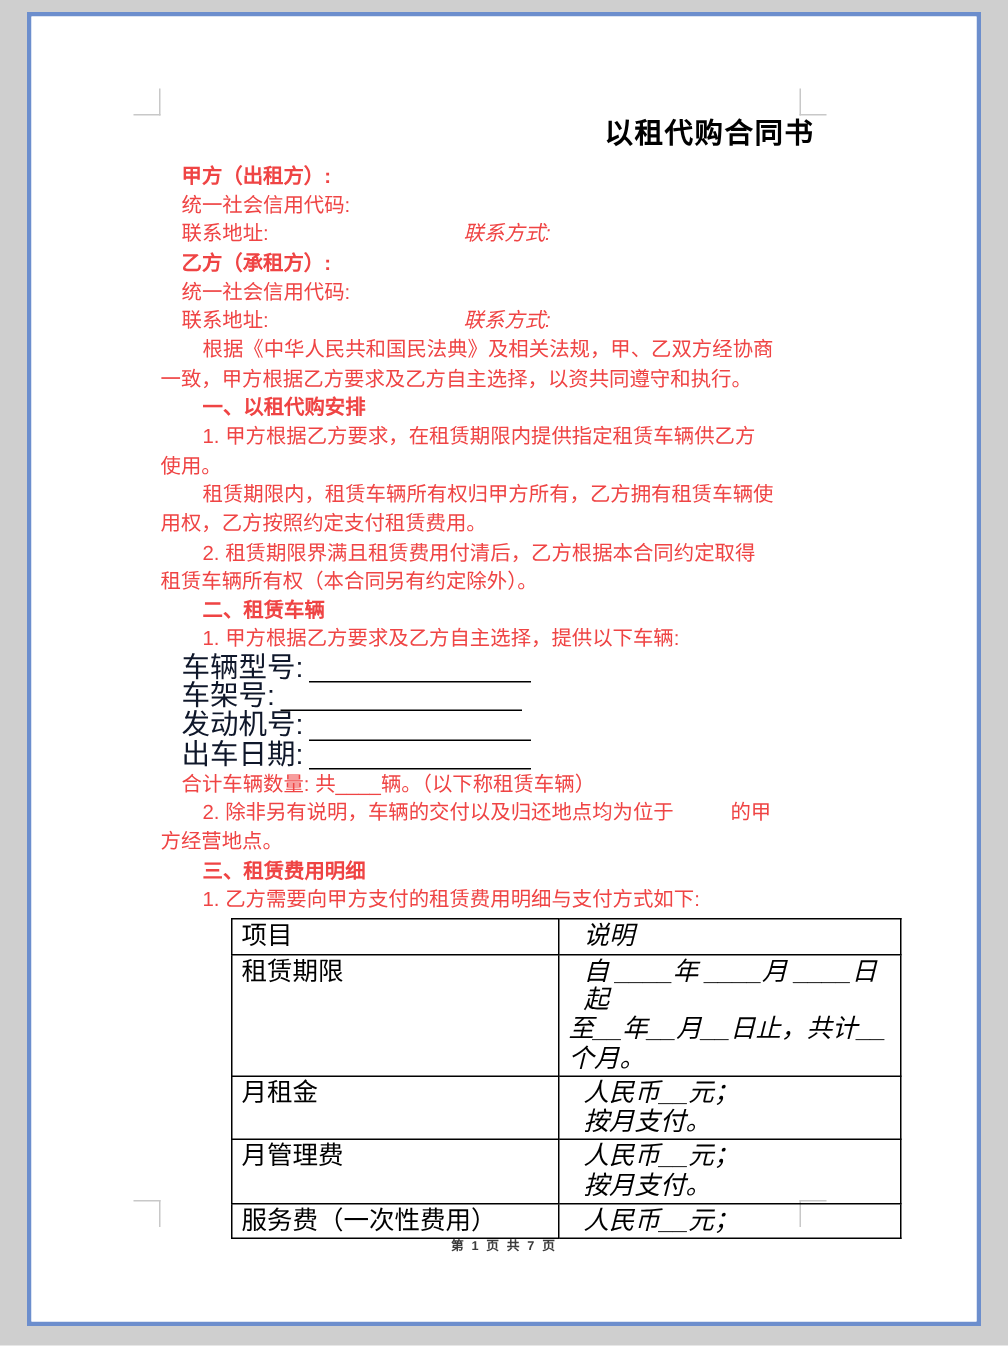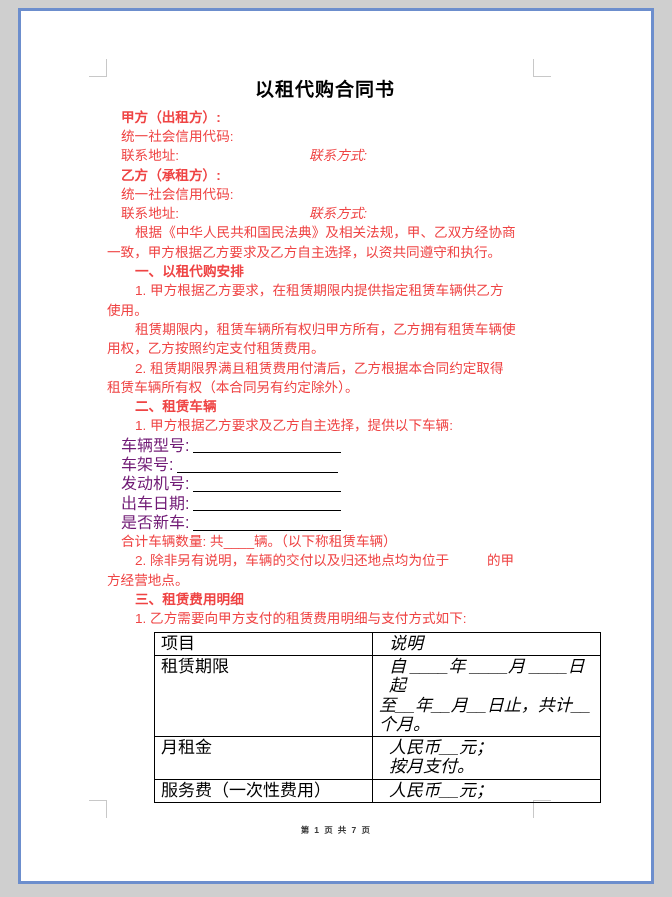--- a/index.html
+++ b/index.html
@@ -70,21 +70,21 @@
   .doc-body {
     position: absolute;
     left: 86px;
     top: 66px;
     width: 436px;
   }
 
   .doc-title {
     font-size: 19px;
     font-weight: bold;
-    text-align: center;
+    text-align: right;
     letter-spacing: 1px;
     margin: 0 0 5px 0;
     color: #000;
     line-height: 1.35;
   }
 
   .line {
     font-size: 13.6px;
     line-height: 19.3px;
     color: #ef4444;
@@ -101,25 +101,25 @@
   .row-two {
     display: flex;
     padding-left: 14px;
   }
   .row-two .col-a { width: 188px; flex: none; }
   .row-two .col-b { flex: 1; font-style: italic; }
 
   
   .field-row {
     display: flex;
-    align-items: center;
+    align-items: flex-end;
     padding-left: 14px;
-    font-size: 16px;
+    font-size: 19px;
     line-height: 19.3px;
-    color: #701a75;
+    color: #0f172a;
   }
   .field-row .f-label { flex: none; white-space: nowrap; }
   .field-row .f-rule {
     flex: none;
     border-bottom: 1px solid #000;
     height: 15px;
     margin-left: 4px;
   }
 
   
@@ -208,24 +208,20 @@
         <span class="f-rule" style="width:161px"></span>
       </div>
       <div class="field-row">
         <span class="f-label">发动机号:</span>
         <span class="f-rule" style="width:148px"></span>
       </div>
       <div class="field-row">
         <span class="f-label">出车日期:</span>
         <span class="f-rule" style="width:148px"></span>
       </div>
-      <div class="field-row">
-        <span class="f-label">是否新车:</span>
-        <span class="f-rule" style="width:148px"></span>
-      </div>
 
       <p class="line ind-1">合计车辆数量: 共____辆。（以下称租赁车辆）</p>
       <p class="line ind-2">2. 除非另有说明，车辆的交付以及归还地点均为位于          的甲</p>
       <p class="line ind-0">方经营地点。</p>
 
       <p class="line bold ind-2">三、租赁费用明细</p>
       <p class="line ind-2">1. 乙方需要向甲方支付的租赁费用明细与支付方式如下:</p>
 
       <table class="fee-table">
         <tbody>
@@ -243,20 +239,27 @@
             </td>
           </tr>
           <tr>
             <td class="c-item">月租金</td>
             <td class="c-desc">
               <div class="cell-line center-ish">人民币__元；</div>
               <div class="cell-line center-ish">按月支付。</div>
             </td>
           </tr>
           <tr>
+            <td class="c-item">月管理费</td>
+            <td class="c-desc">
+              <div class="cell-line center-ish">人民币__元；</div>
+              <div class="cell-line center-ish">按月支付。</div>
+            </td>
+          </tr>
+          <tr>
             <td class="c-item">服务费（一次性费用）</td>
             <td class="c-desc">
               <div class="cell-line center-ish">人民币__元；</div>
             </td>
           </tr>
         </tbody>
       </table>
 
     </div>
 

